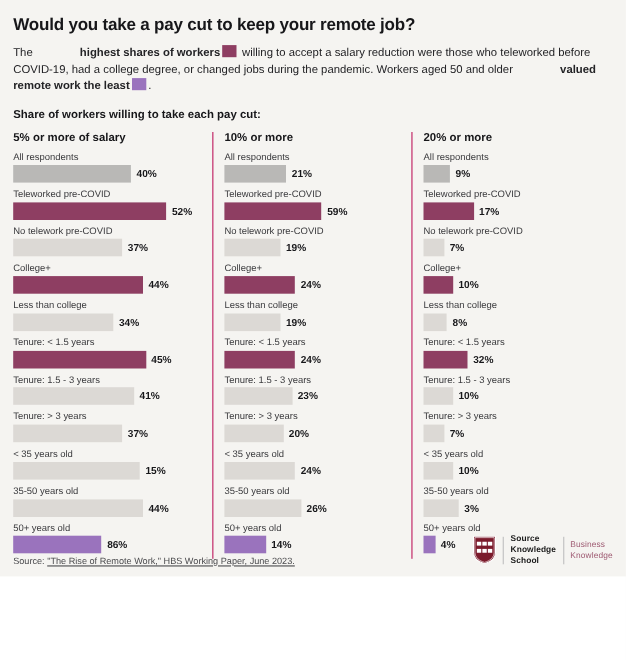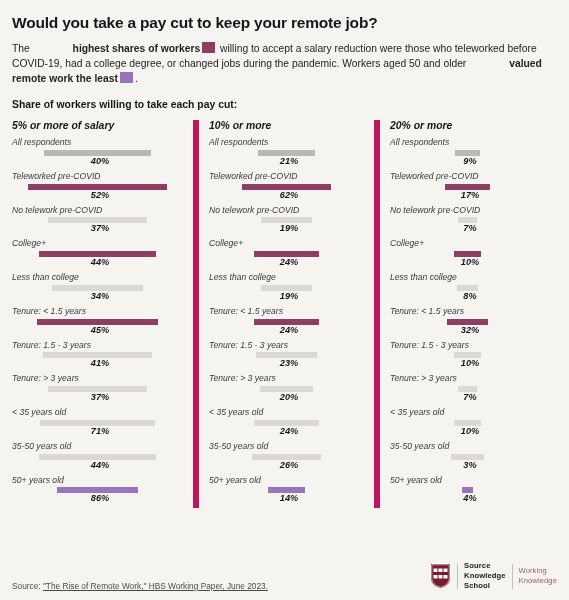--- a/index.html
+++ b/index.html
@@ -5,21 +5,21 @@
   html,body{margin:0;padding:0;}
   body{
     width:569px; height:600px;
     background:#ffffff;
     font-family:"Liberation Sans", sans-serif;
     -webkit-font-smoothing:antialiased;
     overflow:hidden;
   }
   .infographic{
     position:relative;
-    width:569px; height:600px;
+    width:569px; height:524px;
     background:#f5f4f1;
     box-sizing:border-box;
     padding:14px 12px 0 12px;
   }
 
   
   .title{
     font-size:15.5px;
     font-weight:bold;
     color:#17171a;
@@ -49,30 +49,29 @@
     font-weight:bold;
     color:#17171a;
     margin:0 0 10px 0;
   }
 
   
   .columns{
     display:flex;
     gap:0;
     width:545px;
-    font-style:italic;
   }
   .column{
     width:181px;
     box-sizing:border-box;
     padding-right:10px;
     position:relative;
   }
   .column + .column{
-    border-left:6px solid #be185d;
+    border-left:1px solid #be185d;
     padding-left:10px;
   }
   .col-head{
     font-size:10.4px;
     font-weight:bold;
     color:#17171a;
     margin:0 0 6px 0;
   }
   .bar-group{
     margin-bottom:5px;
@@ -81,21 +80,20 @@
     font-size:8.6px;
     color:#3a3a3d;
     margin:0 0 2px 0;
     line-height:1.25;
     white-space:nowrap;
   }
   .bar-row{
     display:flex;
     align-items:center;
     height:16px;
-    flex-direction:column;
   }
   .bar{
     height:16px;
     display:block;
   }
   .bar.gray{background:#dcd9d5;}
   .bar.gray-dark{background:#b9b8b6;}
   .bar.maroon{background:#8e3e62;}
   .bar.purple{background:#9a73bd;}
   .bar-value{
@@ -218,21 +216,21 @@
           <div class="bar-label">Tenure: &gt; 3 years</div>
           <div class="bar-row">
             <div class="bar gray" style="width: 99.16px;"></div>
             <div class="bar-value">37%</div>
           </div>
         </div>
         <div class="bar-group">
           <div class="bar-label">&lt; 35 years old</div>
           <div class="bar-row">
             <div class="bar gray" style="width: 115.24px;"></div>
-            <div class="bar-value">71%</div>
+            <div class="bar-value">15%</div>
           </div>
         </div>
         <div class="bar-group">
           <div class="bar-label">35-50 years old</div>
           <div class="bar-row">
             <div class="bar gray" style="width: 117.92px;"></div>
             <div class="bar-value">44%</div>
           </div>
         </div>
         <div class="bar-group">
@@ -249,21 +247,21 @@
           <div class="bar-label">All respondents</div>
           <div class="bar-row">
             <div class="bar gray-dark" style="width: 56.28px;"></div>
             <div class="bar-value">21%</div>
           </div>
         </div>
         <div class="bar-group">
           <div class="bar-label">Teleworked pre-COVID</div>
           <div class="bar-row">
             <div class="bar maroon" style="width: 88.44px;"></div>
-            <div class="bar-value">62%</div>
+            <div class="bar-value">59%</div>
           </div>
         </div>
         <div class="bar-group">
           <div class="bar-label">No telework pre-COVID</div>
           <div class="bar-row">
             <div class="bar gray" style="width: 50.92px;"></div>
             <div class="bar-value">19%</div>
           </div>
         </div>
         <div class="bar-group">
@@ -420,19 +418,19 @@
         <rect x="27" y="24" width="8" height="7" fill="#ffffff"></rect>
       </svg>
       <div class="logo-divider"></div>
       <div class="logo-hbs">
         <div>Source</div>
         <div>Knowledge</div>
         <div>School</div>
       </div>
       <div class="logo-divider"></div>
       <div class="logo-wk">
-        <div>Working</div>
+        <div>Business</div>
         <div>Knowledge</div>
       </div>
     </div>
   </div>
 
 </div>
 
 </body></html>

